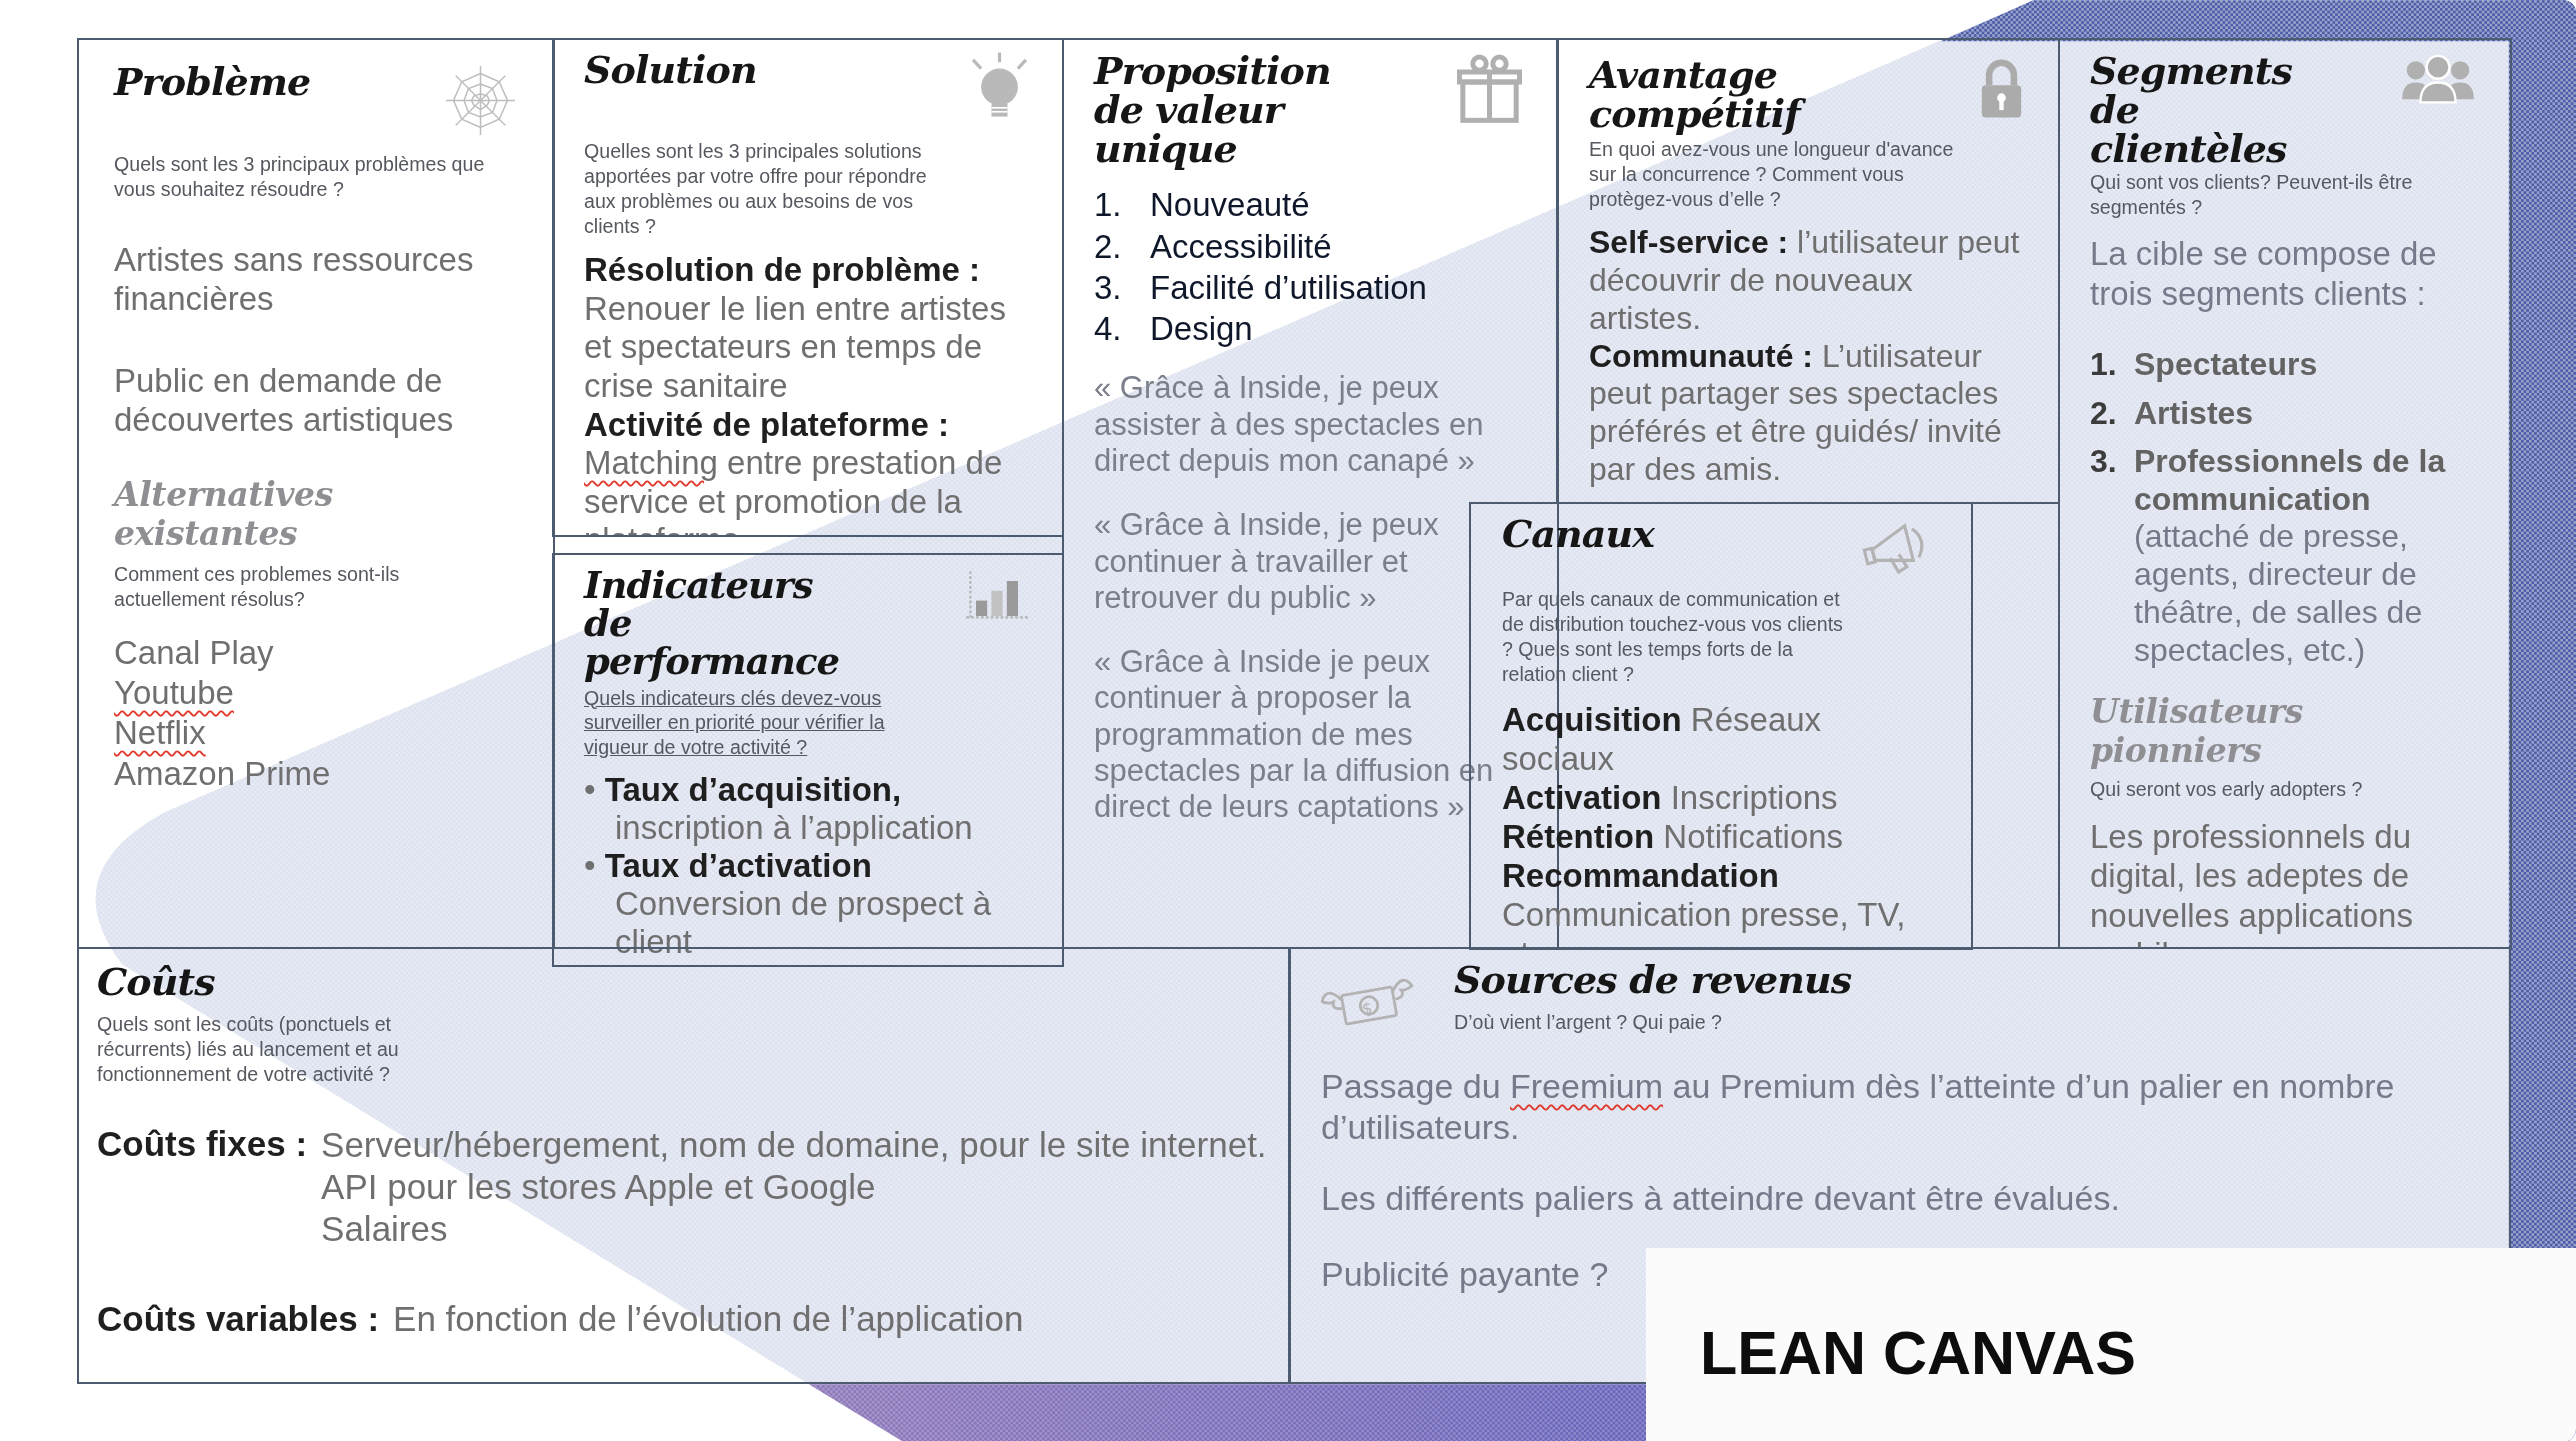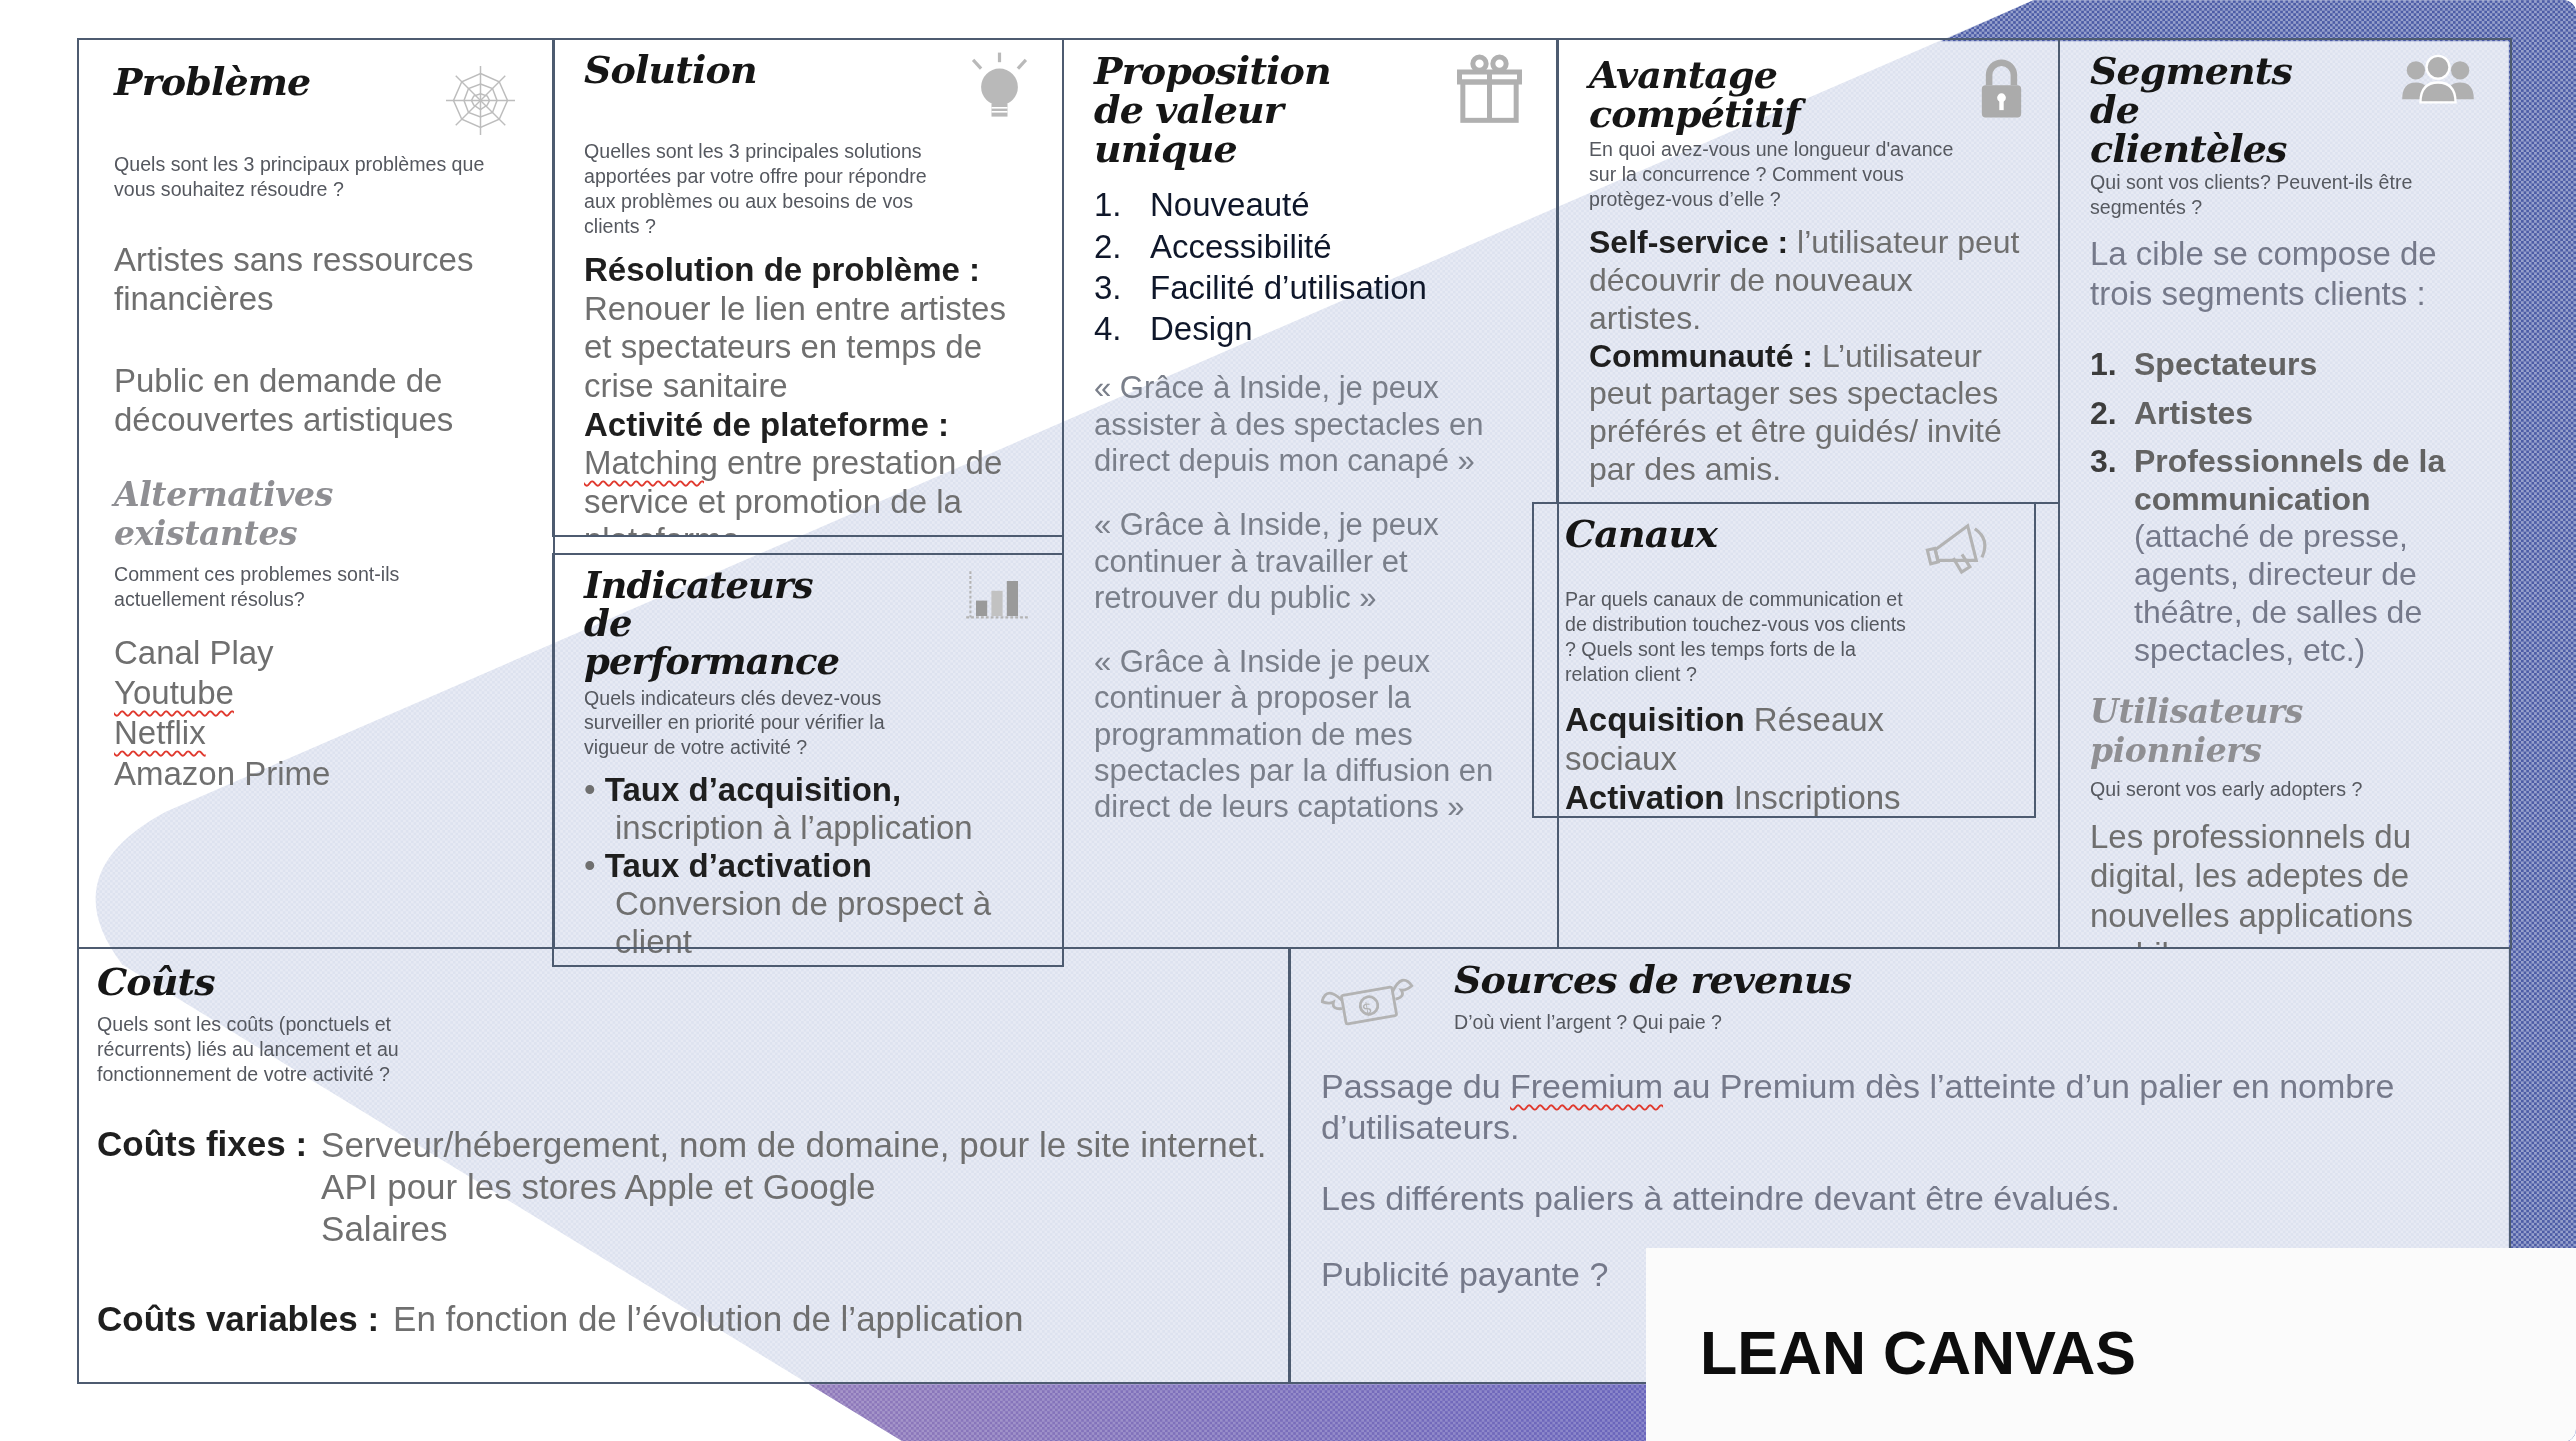--- a/index.html
+++ b/index.html
@@ -139,21 +139,21 @@
       <span class="icon">
         <svg width="70" height="56" viewBox="0 0 100 80">
           <line x1="12" y1="6" x2="12" y2="72" stroke="#b3b3b3" stroke-width="3" stroke-dasharray="4,3"></line>
           <line x1="6" y1="72" x2="96" y2="72" stroke="#b3b3b3" stroke-width="3" stroke-dasharray="4,3"></line>
           <rect x="20" y="48" width="16" height="22" fill="#9a9a9a"></rect>
           <rect x="42" y="34" width="16" height="36" fill="#c2c2c2"></rect>
           <rect x="64" y="20" width="16" height="50" fill="#9a9a9a"></rect>
         </svg>
       </span>
     </div>
-    <div class="sec-sub" style="width:358px;margin-top:5.2px;line-height:1.25;">Quels indicateurs clés devez-vous surveiller en priorité pour vérifier la vigueur de votre activité ?</div>
+    <div class="sec-sub" style="width:358px;margin-top:5.2px;line-height:1.25;text-decoration:underline;">Quels indicateurs clés devez-vous surveiller en priorité pour vérifier la vigueur de votre activité ?</div>
     <div class="body" style="margin-top:12.2px;line-height:1.15;">
       <div class="bullet">• <span class="lead">Taux d’acquisition,</span><span> inscription à l’application</span></div>
       <div class="bullet">• <span class="lead">Taux d’activation</span><span> Conversion de prospect à  client</span></div>
       <div class="bullet">• <span class="lead">Nombre de ventes</span><span> réalisées grâce à  l’application</span></div>
     </div>
   </div>
 
   <div class="cell" style="left:1062px;top:38px;width:497px;height:911px;padding:12.2px 30px;">
     <div class="cell-head">
       <div class="sec-title" style="width:288px;">Proposition de valeur unique</div>
@@ -196,21 +196,21 @@
     </div>
     <div class="sec-sub" style="width:367px;margin-top:3.5px;">En quoi avez-vous une longueur d'avance sur la concurrence ? Comment vous protègez-vous d’elle ?</div>
     <div class="body" style="margin-top:12.2px;font-size:32px;line-height:1.18;">
       <span class="lead">Self-service :</span>
       <span>l’utilisateur peut découvrir de nouveaux artistes.</span><br>
       <span class="lead">Communauté :</span>
       <span>L’utilisateur peut partager ses spectacles préférés et être guidés/ invité par des amis.</span>
     </div>
   </div>
 
-  <div class="cell" style="left:1532px;top:502px;width:504px;height:316px;padding:10.5px 31px;">
+  <div class="cell" style="left:1469px;top:502px;width:504px;height:448px;padding:10.5px 31px;">
     <div class="cell-head">
       <div class="sec-title">Canaux</div>
       <span class="icon">
         <svg width="79" height="66" viewBox="0 0 100 85">
           <g transform="rotate(-14 50 42)" stroke="#b3b3b3" stroke-width="4" fill="none">
             <path d="M14 36 L62 16 L62 62 L14 50 Z"></path>
             <rect x="4" y="34" width="10" height="18"></rect>
             <path d="M70 22 q16 18 0 38"></path>
             <path d="M34 52 L40 72 L52 68 L46 50"></path>
           </g>

